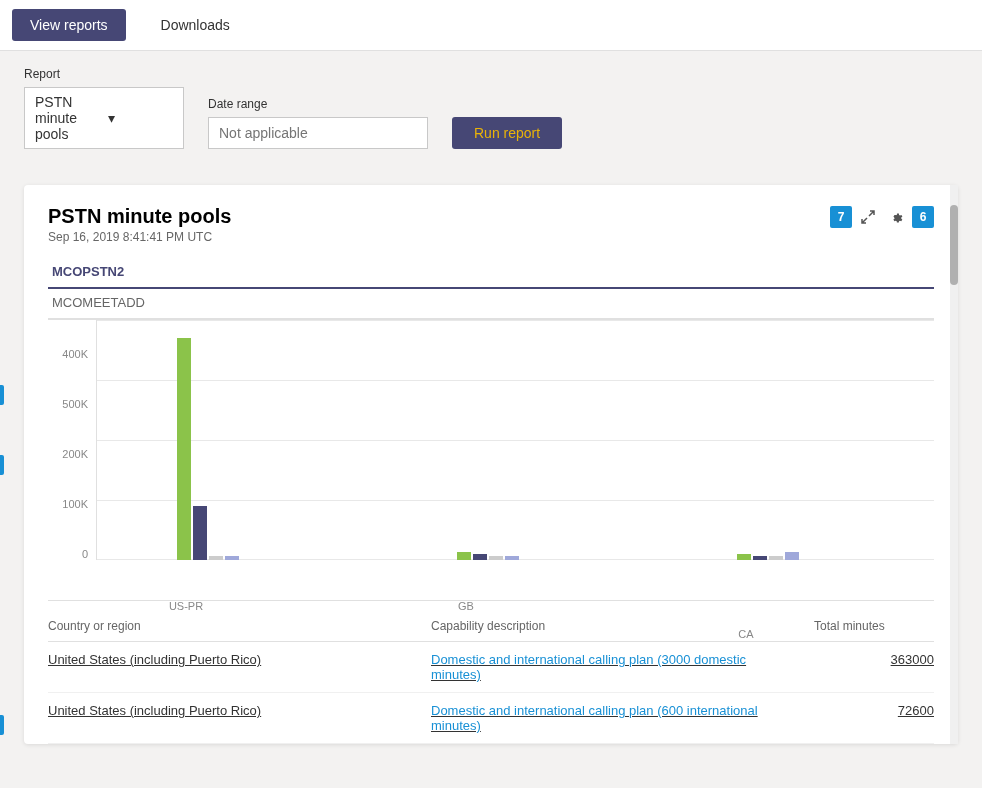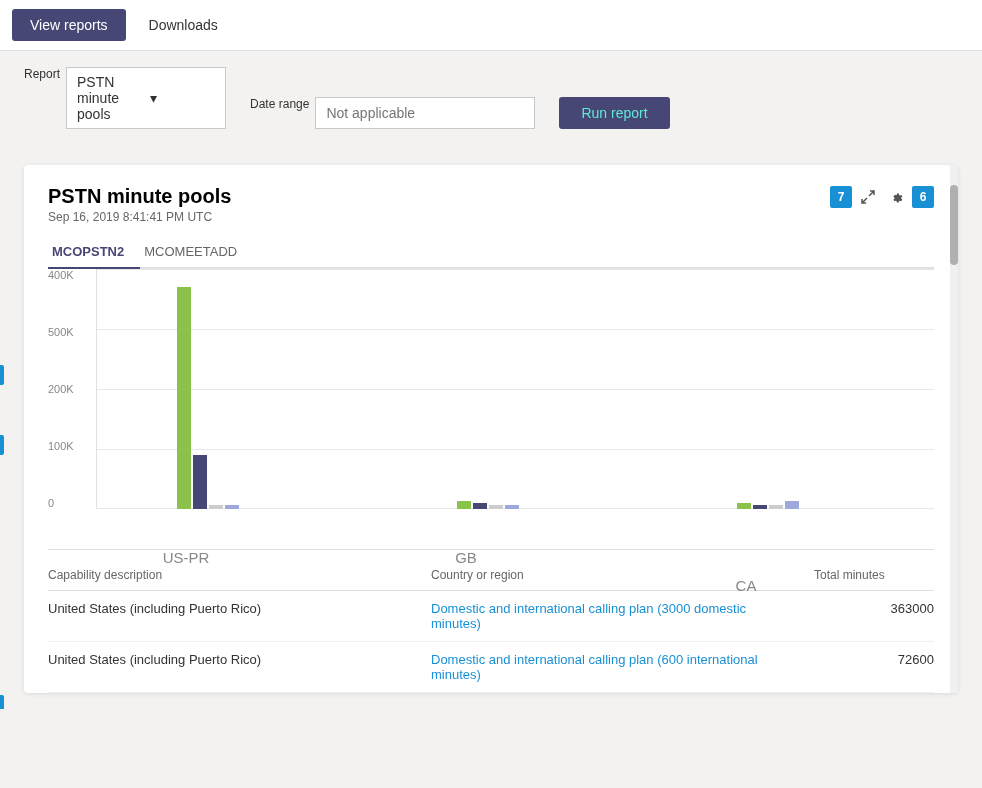--- a/index.html
+++ b/index.html
@@ -1,68 +1,68 @@
 <!DOCTYPE html>
 <html><head>
   <meta charset="utf-8">
   <style>
     * { box-sizing: border-box; margin: 0; padding: 0; }
     body { font-family: 'Segoe UI', Arial, sans-serif; background: #f3f2f1; font-size: 14px; color: #333; }
 
-    .top-nav { display: flex; align-items: center; background: #fff; padding: 8px 12px; border-bottom: 1px solid #e0e0e0; gap: 4px; }
+    .top-nav { display: flex; align-items: center; background: #fff; padding: 8px 12px; border-bottom: 1px solid #e0e0e0; gap: 16px; }
     .nav-btn { padding: 8px 18px; border: none; cursor: pointer; font-size: 14px; border-radius: 3px; }
     .nav-btn.active { background: #464775; color: #fff; }
     .nav-btn.inactive { background: transparent; color: #333; border: 1px solid transparent; }
 
     .filter-bar { background: #f3f2f1; padding: 16px 24px 20px; display: flex; gap: 24px; align-items: flex-end; }
-    .filter-group { display: flex; flex-direction: row; gap: 6px; }
+    .filter-group { display: flex; flex-direction: column; gap: 6px; }
     .filter-label { font-size: 12px; color: #333; font-weight: 500; }
     .filter-select { display: flex; align-items: center; background: #fff; border: 1px solid #c8c8c8; padding: 6px 10px; min-width: 160px; cursor: pointer; font-size: 14px; gap: 8px; justify-content: space-between; }
     .filter-select span { flex: 1; }
     .filter-input { background: #fff; border: 1px solid #c8c8c8; padding: 7px 10px; min-width: 220px; font-size: 14px; color: #888; outline: none; }
-    .run-btn { background: #464775; color: #5eead4; border: none; padding: 8px 22px; font-size: 14px; cursor: pointer; border-radius: 3px; }
+    .run-btn { background: #464775; color: #eab308; border: none; padding: 8px 22px; font-size: 14px; cursor: pointer; border-radius: 3px; }
 
     .report-container { background: #fff; margin: 16px 12px; border-radius: 4px; box-shadow: 0 1px 4px rgba(0,0,0,0.1); padding: 20px 24px 0; position: relative; }
 
     .report-header { display: flex; justify-content: space-between; align-items: flex-start; margin-bottom: 4px; }
     .report-title { font-size: 20px; font-weight: 600; color: #000; }
     .report-date { font-size: 12px; color: #666; margin-top: 2px; }
     .header-actions { display: flex; gap: 4px; align-items: center; }
     .badge-btn { background: #1890d5; color: #fff; border: none; width: 22px; height: 22px; font-size: 12px; font-weight: 600; cursor: pointer; display: flex; align-items: center; justify-content: center; border-radius: 2px; }
     .icon-btn { background: transparent; border: none; cursor: pointer; padding: 4px; color: #555; font-size: 18px; display: flex; align-items: center; justify-content: center; }
 
-    .tab-bar { display: flex; gap: 0; margin: 12px 0 0; border-bottom: 2px solid #e0e0e0; }
+    .tab-bar { display: flex; gap: 0; margin: 12px 0 0; border-bottom: 2px solid #e0e0e0; flex-direction: column; }
     .tab-item { padding: 8px 16px 8px 4px; font-size: 13px; font-weight: 600; cursor: pointer; color: #464775; border-bottom: 2px solid transparent; margin-bottom: -2px; }
     .tab-item.active { border-bottom: 2px solid #464775; }
     .tab-item:not(.active) { color: #666; font-weight: 400; }
 
     .chart-area { padding: 16px 0 0; position: relative; height: 280px; }
     .chart-y-axis { position: absolute; left: 0; top: 0; bottom: 40px; display: flex; flex-direction: column-reverse; justify-content: space-between; width: 48px; }
-    .y-label { font-size: 11px; color: #888; text-align: left; padding-right: 8px; }
+    .y-label { font-size: 11px; color: #888; text-align: right; padding-right: 8px; margin-top: 28px; }
     .chart-plot { position: absolute; left: 48px; right: 0; top: 0; bottom: 40px; border-left: 1px solid #e0e0e0; }
     .grid-line { position: absolute; left: 0; right: 0; border-top: 1px solid #e8e8e8; }
     .chart-x-labels { position: absolute; bottom: 0; left: 48px; right: 0; display: flex; }
-    .x-label { font-size: 15px; color: #888; position: absolute; transform: translateX(-50%); }
+    .x-label { font-size: 11px; color: #888; position: absolute; transform: translateX(-50%); }
 
     .bars-group { position: absolute; bottom: 0; display: flex; gap: 2px; align-items: flex-end; }
     .bar { width: 14px; }
 
     .legend { display: flex; gap: 20px; padding: 12px 0 16px 48px; flex-wrap: wrap; }
     .legend-item { display: flex; align-items: center; gap: 6px; font-size: 12px; color: #333; }
     .legend-color { width: 18px; height: 4px; }
     .legend-color.unused { background: #8BC34A; height: 14px; width: 4px; }
     .legend-color.domestic { background: #464775; height: 14px; width: 4px; }
     .legend-color.nodata { background: #ccc; height: 14px; width: 4px; }
     .legend-color.international { background: #9FA8DA; height: 14px; width: 4px; }
 
     .table-section { border-top: 1px solid #e0e0e0; padding: 12px 0 0; }
     .table-header { display: grid; grid-template-columns: 1fr 1fr 120px; gap: 8px; padding: 6px 0 8px; border-bottom: 1px solid #e0e0e0; }
     .th { font-size: 12px; color: #666; font-weight: 400; }
     .th:last-child { text-align: left; }
-    .table-row-data { display: grid; grid-template-columns: 1fr 1fr 120px; gap: 17px; padding: 10px 0; border-bottom: 1px solid #f0f0f0; }
+    .table-row-data { display: grid; grid-template-columns: 1fr 1fr 120px; gap: 17px; padding: 10px 0; border-bottom: 1px solid #f0f0f0; text-decoration: underline; }
     .td { font-size: 13px; color: #333; }
     .td.link { color: #1890d5; }
     .td:last-child { text-align: right; }
 
     .scrollbar-area { position: absolute; right: 0; top: 0; bottom: 0; width: 8px; background: #f0f0f0; display: flex; flex-direction: column; }
     .scrollbar-thumb { background: #b0b0b0; border-radius: 4px; height: 80px; margin-top: 20px; width: 100%; }
   </style>
 </head>
 <body>
 
@@ -163,22 +163,22 @@
       <div class="chart-x-labels">
         <div class="x-label" style="left: 90px;">US-PR</div>
         <div class="x-label" style="left: 370px;">GB</div>
         <div class="x-label" style="left: 650px; margin-top: 28px;">CA</div>
       </div>
     </div>
 
 
     <div class="table-section">
       <div class="table-header">
+        <div class="th">Country or region</div>
         <div class="th">Capability description</div>
-        <div class="th">Country or region</div>
         <div class="th">Total minutes</div>
       </div>
       <div class="table-row-data">
         <div class="td">United States (including Puerto Rico)</div>
         <div class="td link">Domestic and international calling plan (3000 domestic minutes)</div>
         <div class="td">363000</div>
       </div>
       <div class="table-row-data">
         <div class="td">United States (including Puerto Rico)</div>
         <div class="td link">Domestic and international calling plan (600 international minutes)</div>

